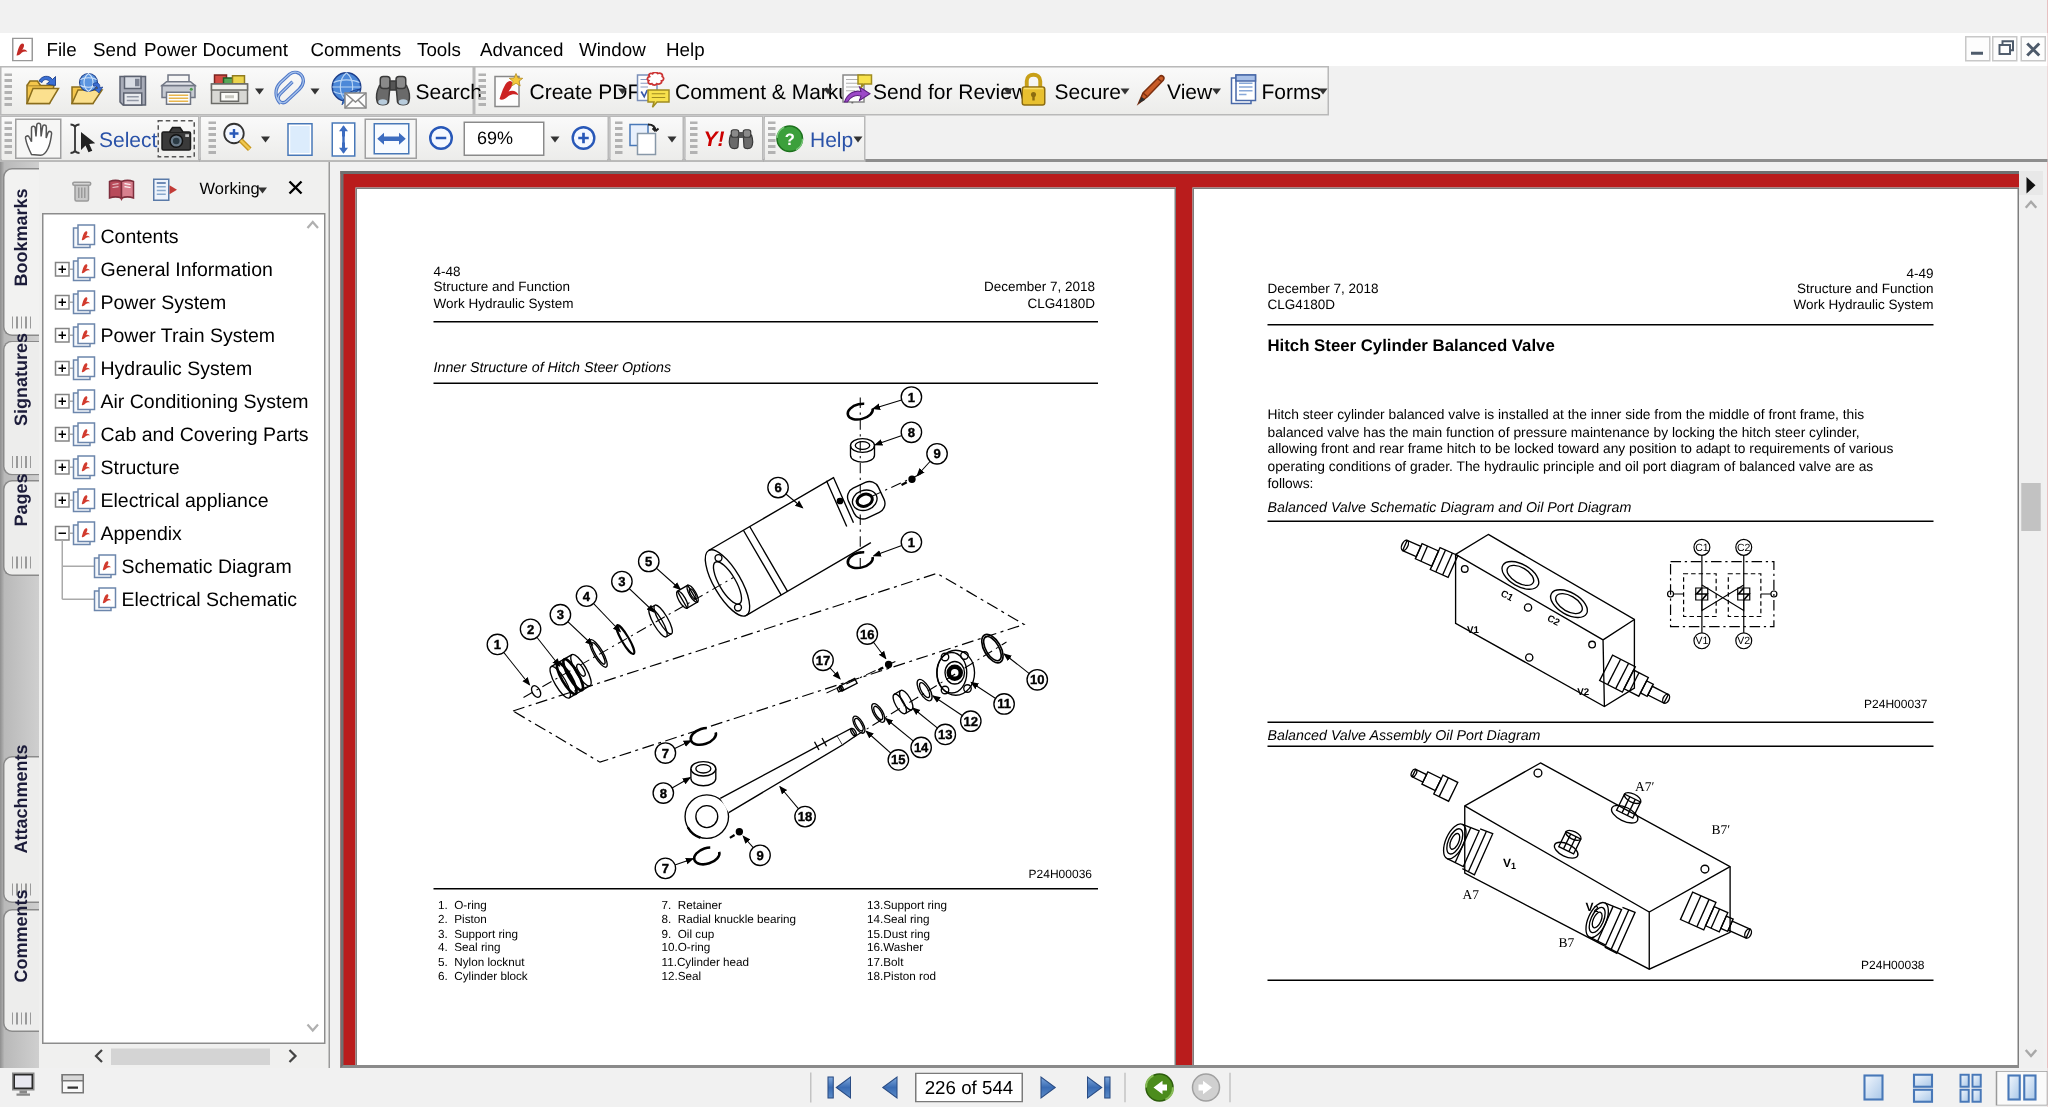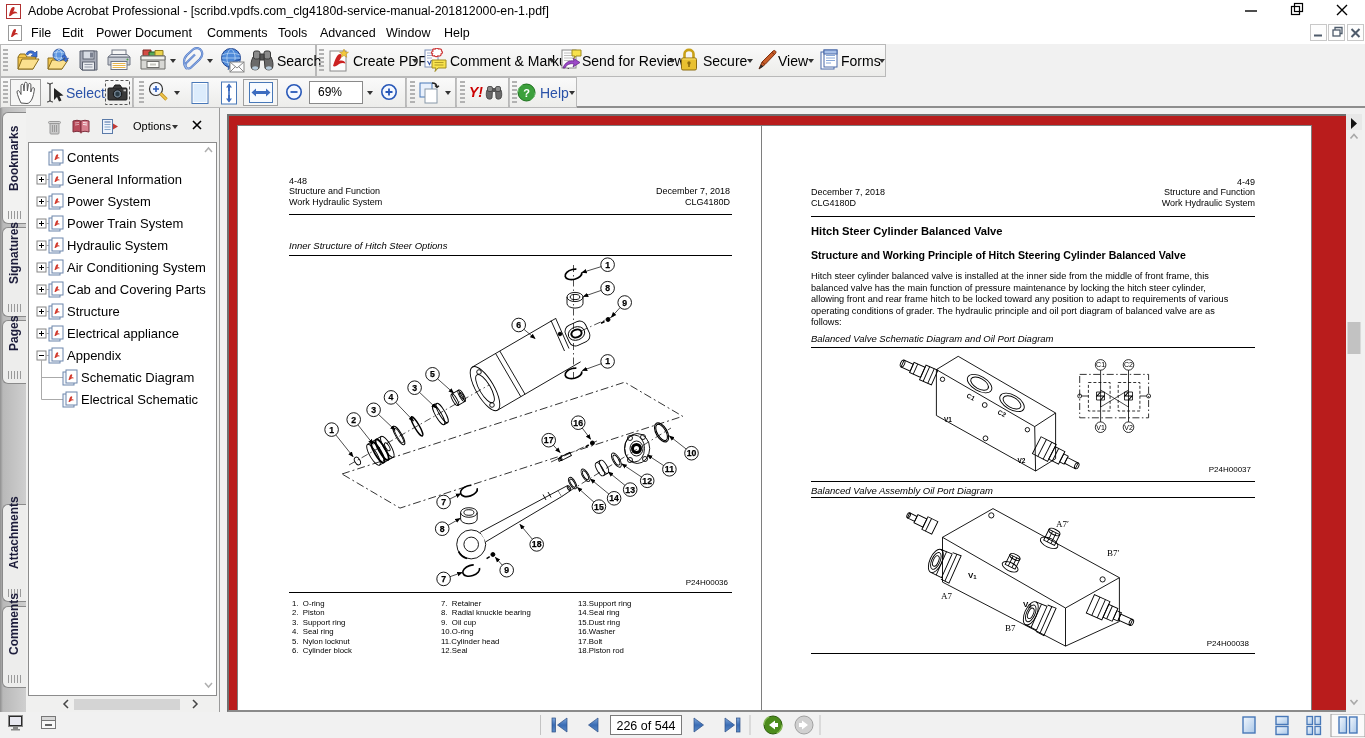--- a/index.html
+++ b/index.html
@@ -35,42 +35,28 @@
 .rule { position:absolute; height:1px; background:#000; }
 
 #vsb { position:absolute; left:1346px; top:114px; width:16px; height:598px; background:#f0f0f0; }
 
 #statusbar { position:absolute; left:0; top:712px; width:1365px; height:26px; background:#f1f1f1; }
 </style>
 </head>
 <body>
 <div id="win">
 
-<div id="titlebar">
-  <svg class="abs" style="left:6px;top:4px" width="15" height="15" viewBox="0 0 15 15">
-    <rect x="0.5" y="0.5" width="14" height="14" fill="#fff" stroke="#b03030"></rect>
-    <path d="M3 12 C4 7 5 3 7.5 3 C9 3 9 5 7 8 C9 7 11 8 11.5 9.5 C10 9 8.5 9 7 10 C5.5 11.5 4 12.5 3 12 Z" fill="#c22a25"></path>
-  </svg>
-  <div id="titletext">Adobe Acrobat Professional - [scribd.vpdfs.com_clg4180d-service-manual-201812000-en-1.pdf]</div>
-
-  <svg class="abs" style="left:1240px;top:0" width="120" height="20" viewBox="0 0 120 20">
-    <line x1="5" y1="11" x2="17" y2="11" stroke="#000" stroke-width="1.4"></line>
-    <rect x="51.5" y="6.5" width="8" height="8" fill="none" stroke="#000" stroke-width="1.2"></rect>
-    <rect x="54.5" y="3.5" width="8" height="8" fill="none" stroke="#000" stroke-width="1.2"></rect>
-    <path d="M97 5 L107 15 M107 5 L97 15" stroke="#000" stroke-width="1.4"></path>
-  </svg>
-</div>
 
 <div id="menubar">
   <svg class="abs" style="left:8px;top:3px" width="14" height="16" viewBox="0 0 14 16">
     <rect x="0.5" y="0.5" width="13" height="15" fill="#fff" stroke="#999"></rect>
     <path d="M3 12 C4 8 5 4 7 4 C8.4 4 8.4 6 6.8 8.4 C8.4 7.6 9.8 8.4 10.2 9.6 C9 9.2 7.8 9.2 6.6 10 C5.4 11.2 4 12.4 3 12 Z" fill="#c22a25"></path>
   </svg>
   <div class="menu" style="left:31px">File</div>
-  <div class="menu" style="left:62px">Edit</div>
+  <div class="menu" style="left:62px">Send</div>
   <div class="menu" style="left:96px">Power</div>
   <div class="menu" style="left:135px">Document</div>
   <div class="menu" style="left:207px">Comments</div>
   <div class="menu" style="left:278px">Tools</div>
   <div class="menu" style="left:320px">Advanced</div>
   <div class="menu" style="left:386px">Window</div>
   <div class="menu" style="left:444px">Help</div>
 
   <svg class="abs" style="left:1310px;top:2px" width="55px" height="18" viewBox="0 0 55 18">
     <g>
@@ -366,21 +352,21 @@
     </svg>
 
     <svg class="abs" style="left:75px;top:10px" width="18" height="17" viewBox="0 0 18 17">
       <rect x="1.5" y="1.5" width="10" height="14" fill="#eef3fb" stroke="#5a7aa8"></rect>
       <line x1="3.5" y1="4" x2="9.5" y2="4" stroke="#4468a0"></line>
       <line x1="3.5" y1="6.5" x2="9.5" y2="6.5" stroke="#88a8cc"></line>
       <line x1="3.5" y1="9" x2="9.5" y2="9" stroke="#88a8cc"></line>
       <line x1="3.5" y1="11.5" x2="9.5" y2="11.5" stroke="#88a8cc"></line>
       <path d="M17 8.5 L12 5.5 L12 11.5 Z" fill="#c23b36"></path>
     </svg>
-    <div class="abs" style="left:107px;top:12px;font-size:11px;color:#000">Options</div>
+    <div class="abs" style="left:107px;top:12px;font-size:11px;color:#000">Working</div>
     <div class="darr" style="left:146px;top:17px"></div>
     <svg class="abs" style="left:165px;top:11px" width="12" height="12" viewBox="0 0 12 12">
       <path d="M2 2 L10 10 M10 2 L2 10" stroke="#000" stroke-width="1.6"></path>
     </svg>
   </div>
   <div id="treebox">
     <svg class="abs" style="left:0;top:0" width="187" height="552" viewBox="0 0 187 552" id="treesvg">
       <defs>
         <g id="pdfic">
           <rect x="0" y="2" width="11" height="13" fill="#f4f7fb" stroke="#6c86ac"></rect>
@@ -670,26 +656,25 @@
         <circle cx="217.7" cy="313.2" r="6.8" fill="#fff" stroke="#000" stroke-width="0.9"></circle>
             <text x="217.7" y="316.2">9</text>
       </g>
       <text x="439" y="328" font-size="8" text-anchor="end">P24H00036</text>
     </svg>
     <div class="rule" style="left:51px;top:466px;width:443px"></div>
     <div class="pt" style="left:54px;top:473px;font-size:7.8px;line-height:9.4px">1.&nbsp; O-ring<br>2.&nbsp; Piston<br>3.&nbsp; Support ring<br>4.&nbsp; Seal ring<br>5.&nbsp; Nylon locknut<br>6.&nbsp; Cylinder block</div>
     <div class="pt" style="left:203px;top:473px;font-size:7.8px;line-height:9.4px">7.&nbsp; Retainer<br>8.&nbsp; Radial knuckle bearing<br>9.&nbsp; Oil cup<br>10.O-ring<br>11.Cylinder head<br>12.Seal</div>
     <div class="pt" style="left:340px;top:473px;font-size:7.8px;line-height:9.4px">13.Support ring<br>14.Seal ring<br>15.Dust ring<br>16.Washer<br>17.Bolt<br>18.Piston rod</div>
   </div>
-  <div class="page" id="pageR" style="left:532px;top:9px;width:551px;height:589px">
+  <div class="page" id="pageR" style="left:566px;top:9px;width:551px;height:589px">
     <div class="pt" style="right:56px;top:51px;font-size:9px;line-height:10.4px;text-align:right">4-49<br>Structure and Function<br>Work Hydraulic System</div>
     <div class="pt" style="left:49px;top:61.4px;font-size:9px;line-height:10.4px">December 7, 2018<br>CLG4180D</div>
     <div class="rule" style="left:49px;top:90px;width:444px"></div>
     <div class="pt" style="left:49px;top:99px;font-size:11.2px;font-weight:bold">Hitch Steer Cylinder Balanced Valve</div>
-    <div class="pt" style="left:49px;top:123px;font-size:10.6px;font-weight:bold">Structure and Working Principle of Hitch Steering Cylinder Balanced Valve</div>
     <div class="pt" style="left:49px;top:145px;font-size:9.2px;line-height:11.5px">Hitch steer cylinder balanced valve is installed at the inner side from the middle of front frame, this<br>balanced valve has the main function of pressure maintenance by locking the hitch steer cylinder,<br>allowing front and rear frame hitch to be locked toward any position to adapt to requirements of various<br>operating conditions of grader. The hydraulic principle and oil port diagram of balanced valve are as<br>follows:</div>
     <div class="pt" style="left:49px;top:207px;font-size:9.5px;font-style:italic">Balanced Valve Schematic Diagram and Oil Port Diagram</div>
     <div class="rule" style="left:49px;top:221px;width:444px"></div>
     <svg class="abs" style="left:49px;top:224px" width="444" height="126" viewBox="0 0 444 126" id="diagR1">
       <g stroke="#000" fill="none" stroke-width="0.9">
 
         <path d="M147.2 6.3 L244.6 63 L244.6 108.7 L224.6 121 L125.4 65.5 L125.4 19.6 Z"></path>
         <path d="M125.4 19.6 L223.7 76.6 L244.6 63 M223.7 76.6 L224.6 121"></path>
 
         <g transform="rotate(30 168.6 33.6)">

